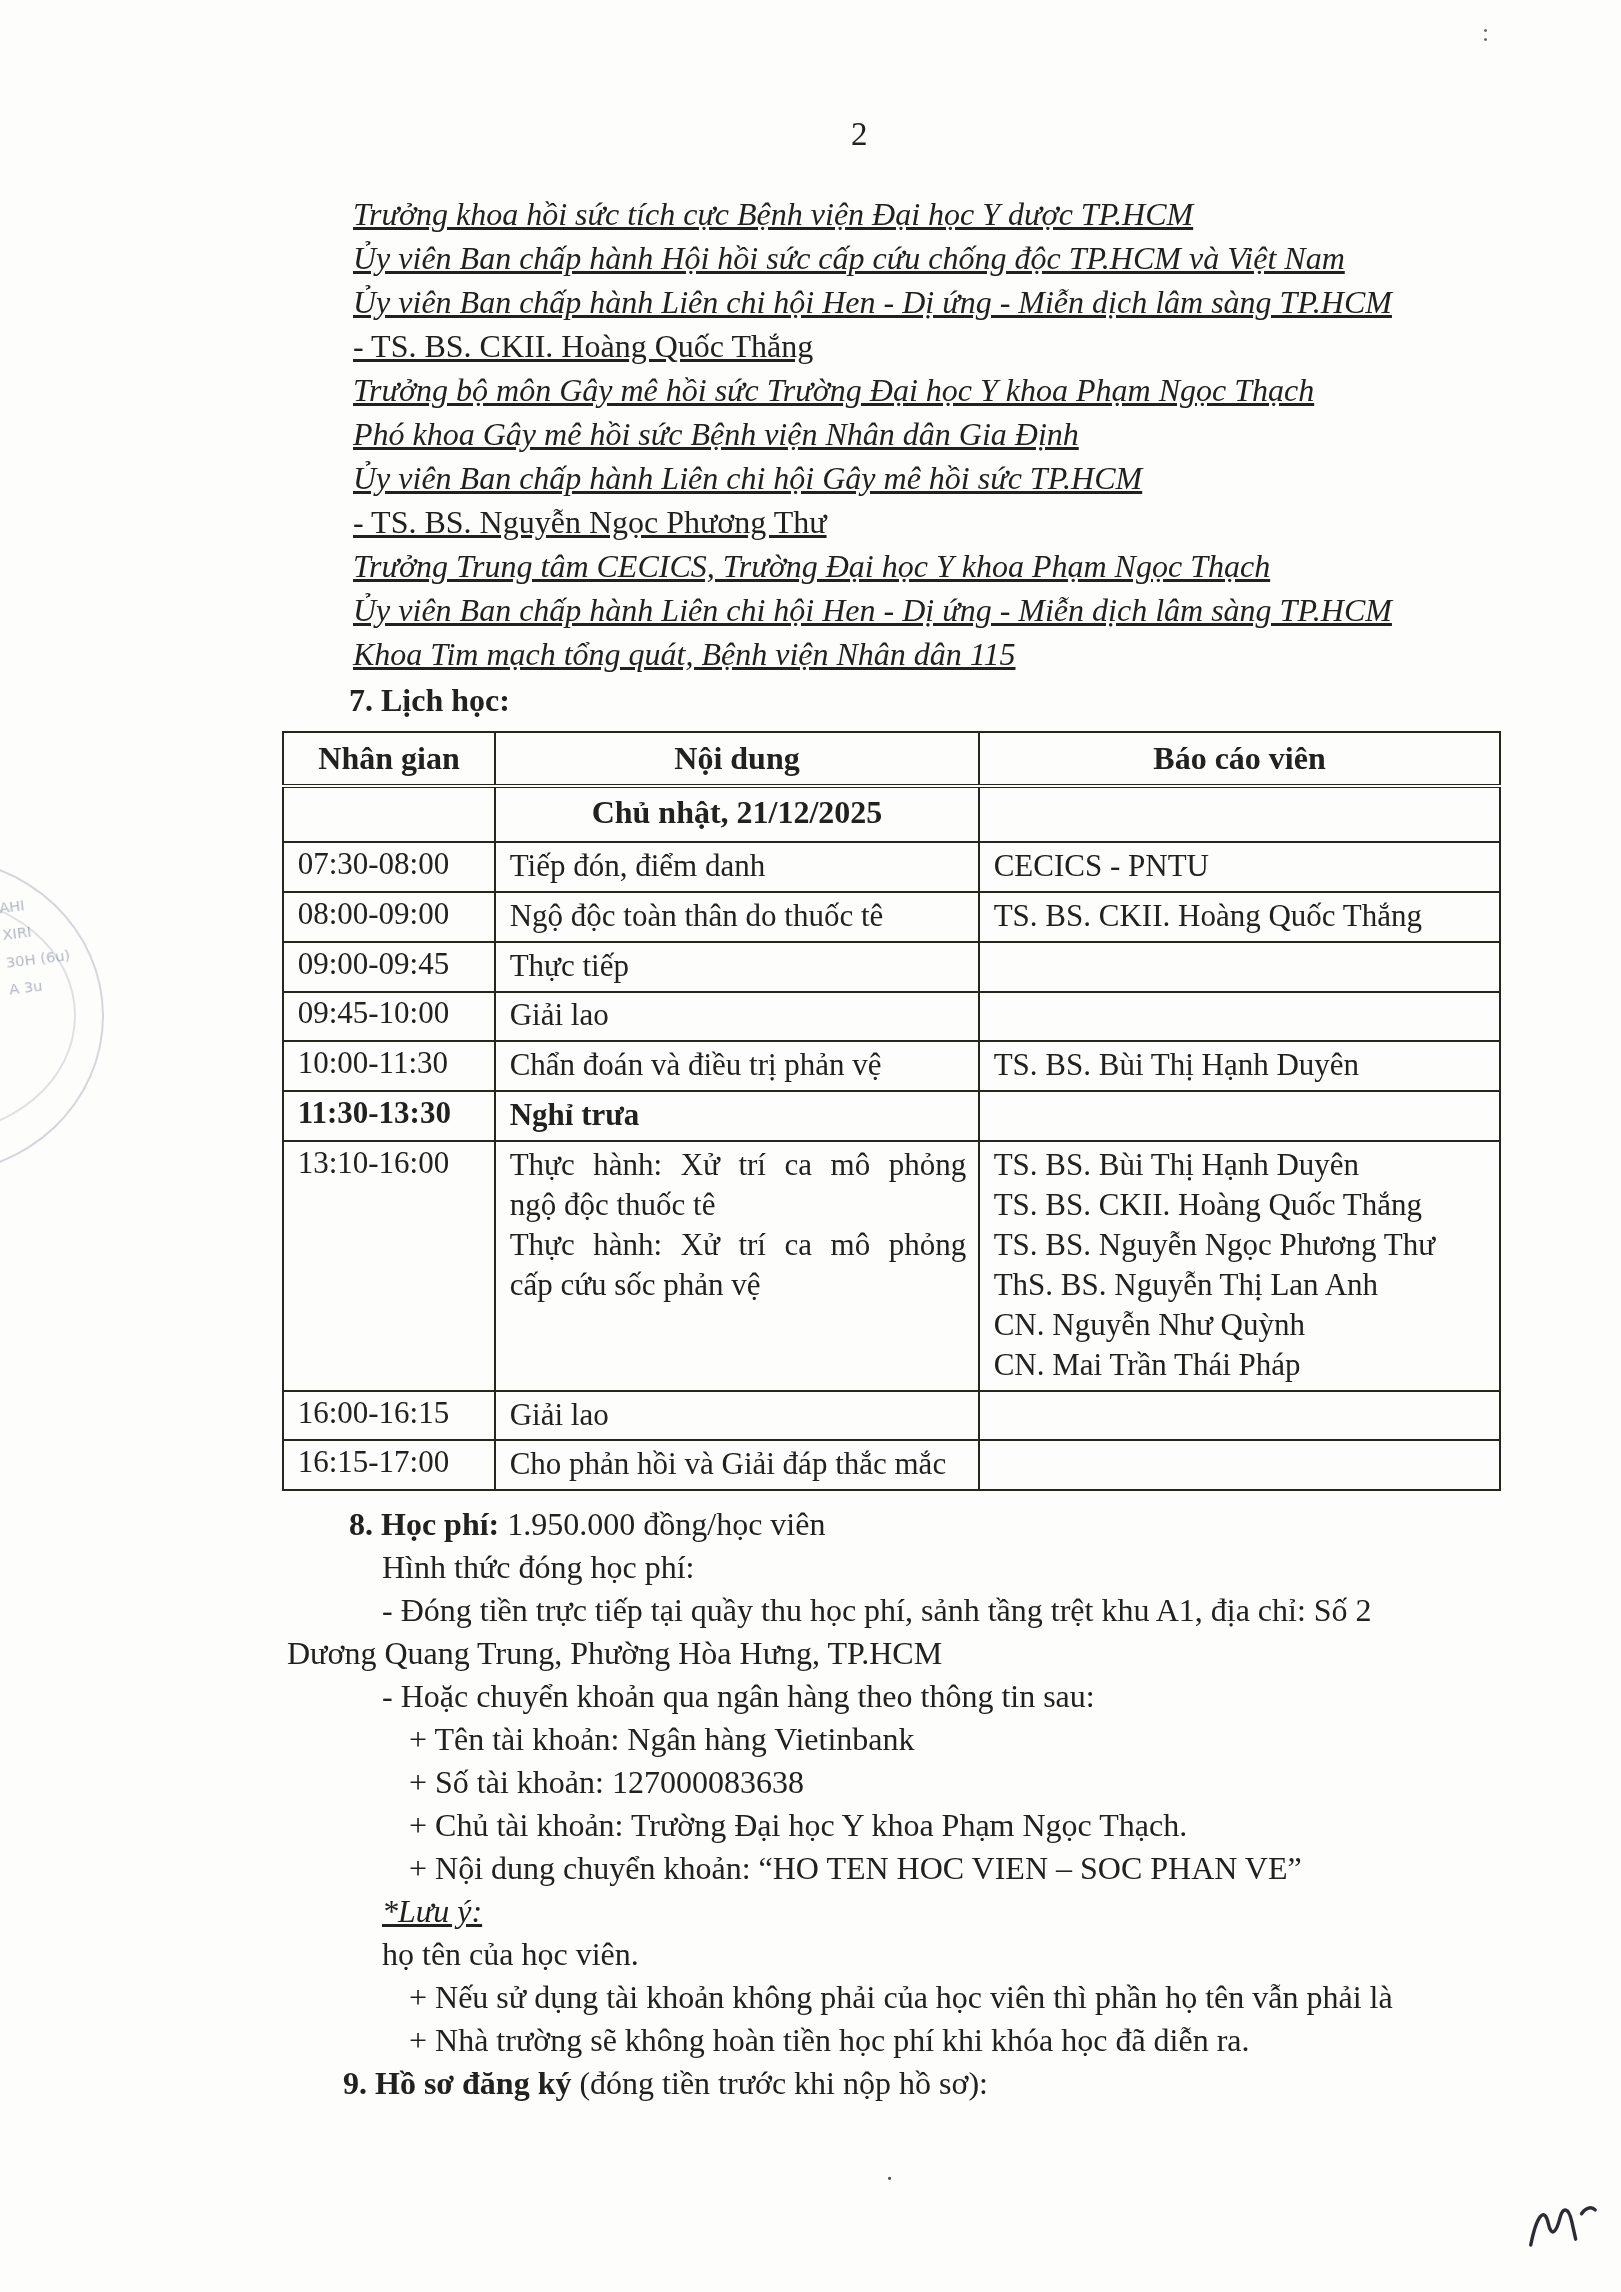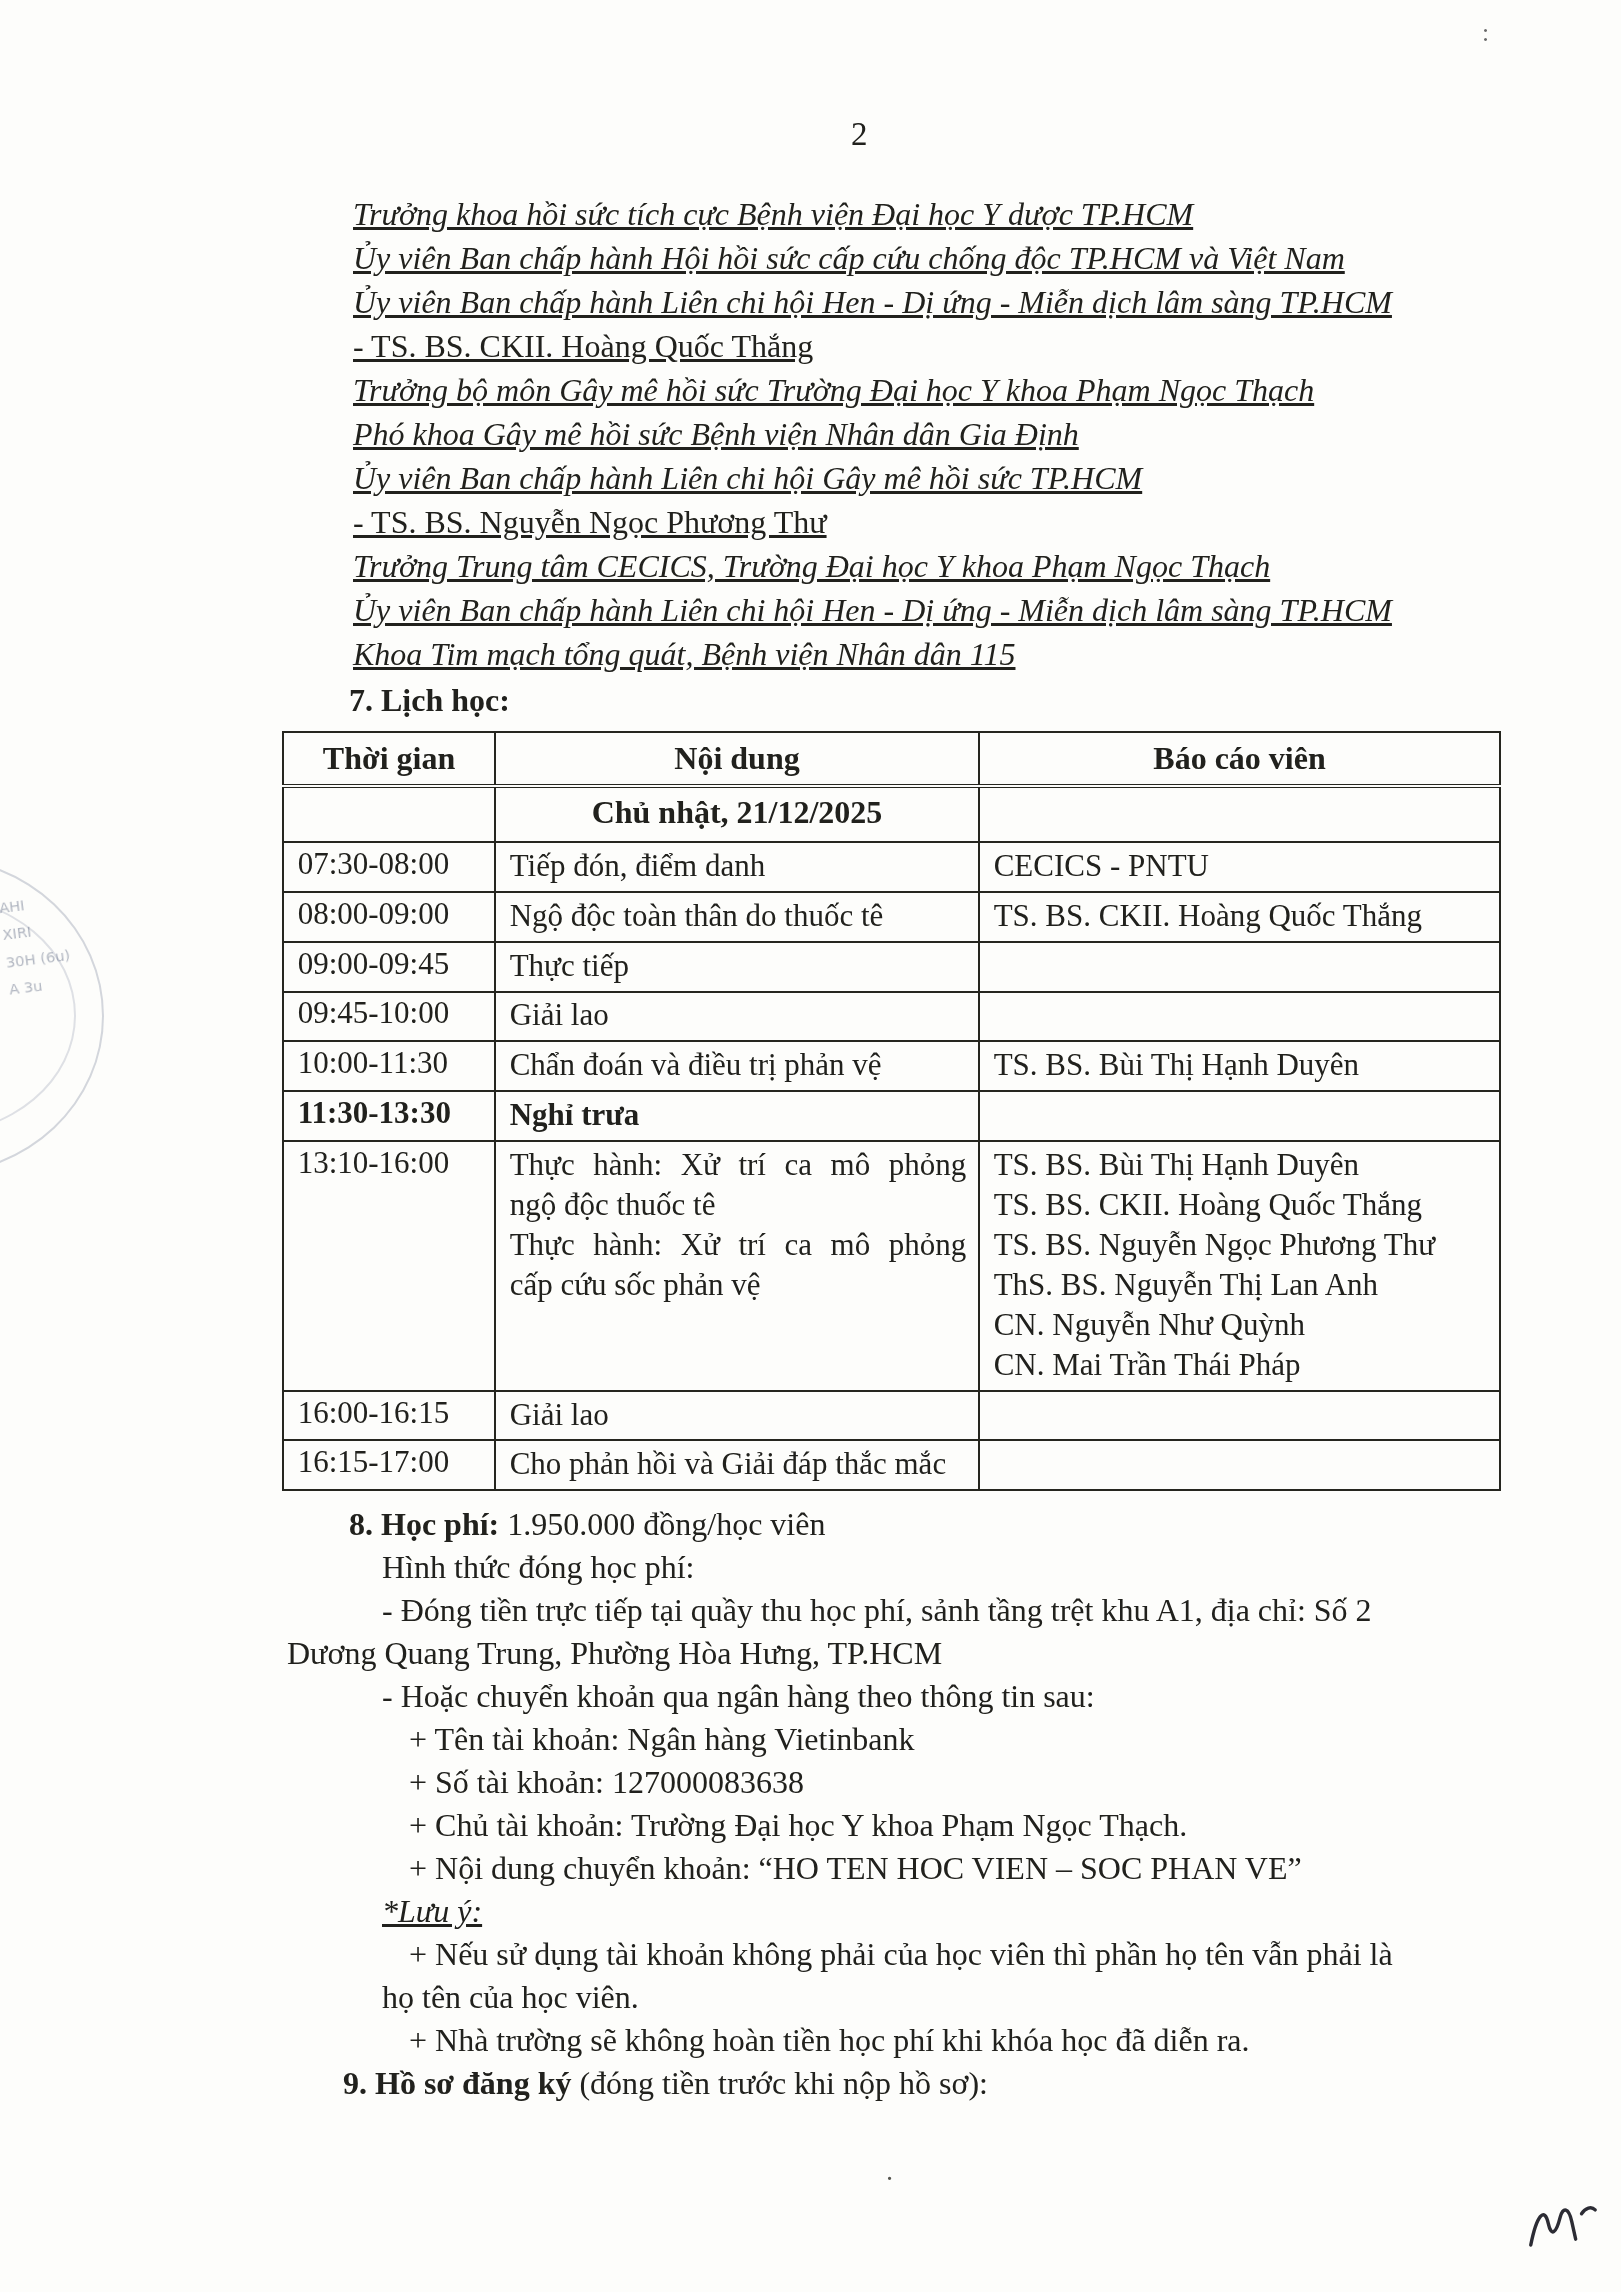--- a/index.html
+++ b/index.html
@@ -131,21 +131,21 @@
     <div class="schedule-heading">7. Lịch học:</div>
 
     <table id="schedule-table" class="schedule-table">
         <colgroup>
           <col style="width: 212px;">
           <col style="width: 484px;">
           <col style="width: 521px;">
         </colgroup>
         <thead>
           <tr>
-            <th>Thời gian</th>
+            <th>Nhân gian</th>
             <th>Nội dung</th>
             <th>Báo cáo viên</th>
           </tr>
         </thead>
         <tbody>
           <tr>
             <td class="date-pad">&nbsp;</td>
             <td class="date-cell">Chủ nhật, 21/12/2025</td>
             <td class="date-pad">&nbsp;</td>
           </tr>
@@ -238,22 +238,22 @@
     <div id="tuition-lines">
         <div class="bline ind1">Hình thức đóng học phí:</div>
         <div class="bline ind1">- Đóng tiền trực tiếp tại quầy thu học phí, sảnh tầng trệt khu A1, địa chỉ: Số 2</div>
         <div class="bline ind0">Dương Quang Trung, Phường Hòa Hưng, TP.HCM</div>
         <div class="bline ind1">- Hoặc chuyển khoản qua ngân hàng theo thông tin sau:</div>
         <div class="bline ind2">+ Tên tài khoản: Ngân hàng Vietinbank</div>
         <div class="bline ind2">+ Số tài khoản: 127000083638</div>
         <div class="bline ind2">+ Chủ tài khoản: Trường Đại học Y khoa Phạm Ngọc Thạch.</div>
         <div class="bline ind2">+ Nội dung chuyển khoản: “HO TEN HOC VIEN – SOC PHAN VE”</div>
         <div class="bline ind1 itu">*Lưu ý:</div>
+        <div class="bline ind1">họ tên của học viên.</div>
         <div class="bline ind2">+ Nếu sử dụng tài khoản không phải của học viên thì phần họ tên vẫn phải là</div>
-        <div class="bline ind1">họ tên của học viên.</div>
         <div class="bline ind2">+ Nhà trường sẽ không hoàn tiền học phí khi khóa học đã diễn ra.</div>
       </div>
 
     <div class="bline heading9">
       <span class="b">9. Hồ sơ đăng ký</span><span> (đóng tiền trước khi nộp hồ sơ):</span>
     </div>
 
   </div>
 
   <div class="center-dot">·</div>

